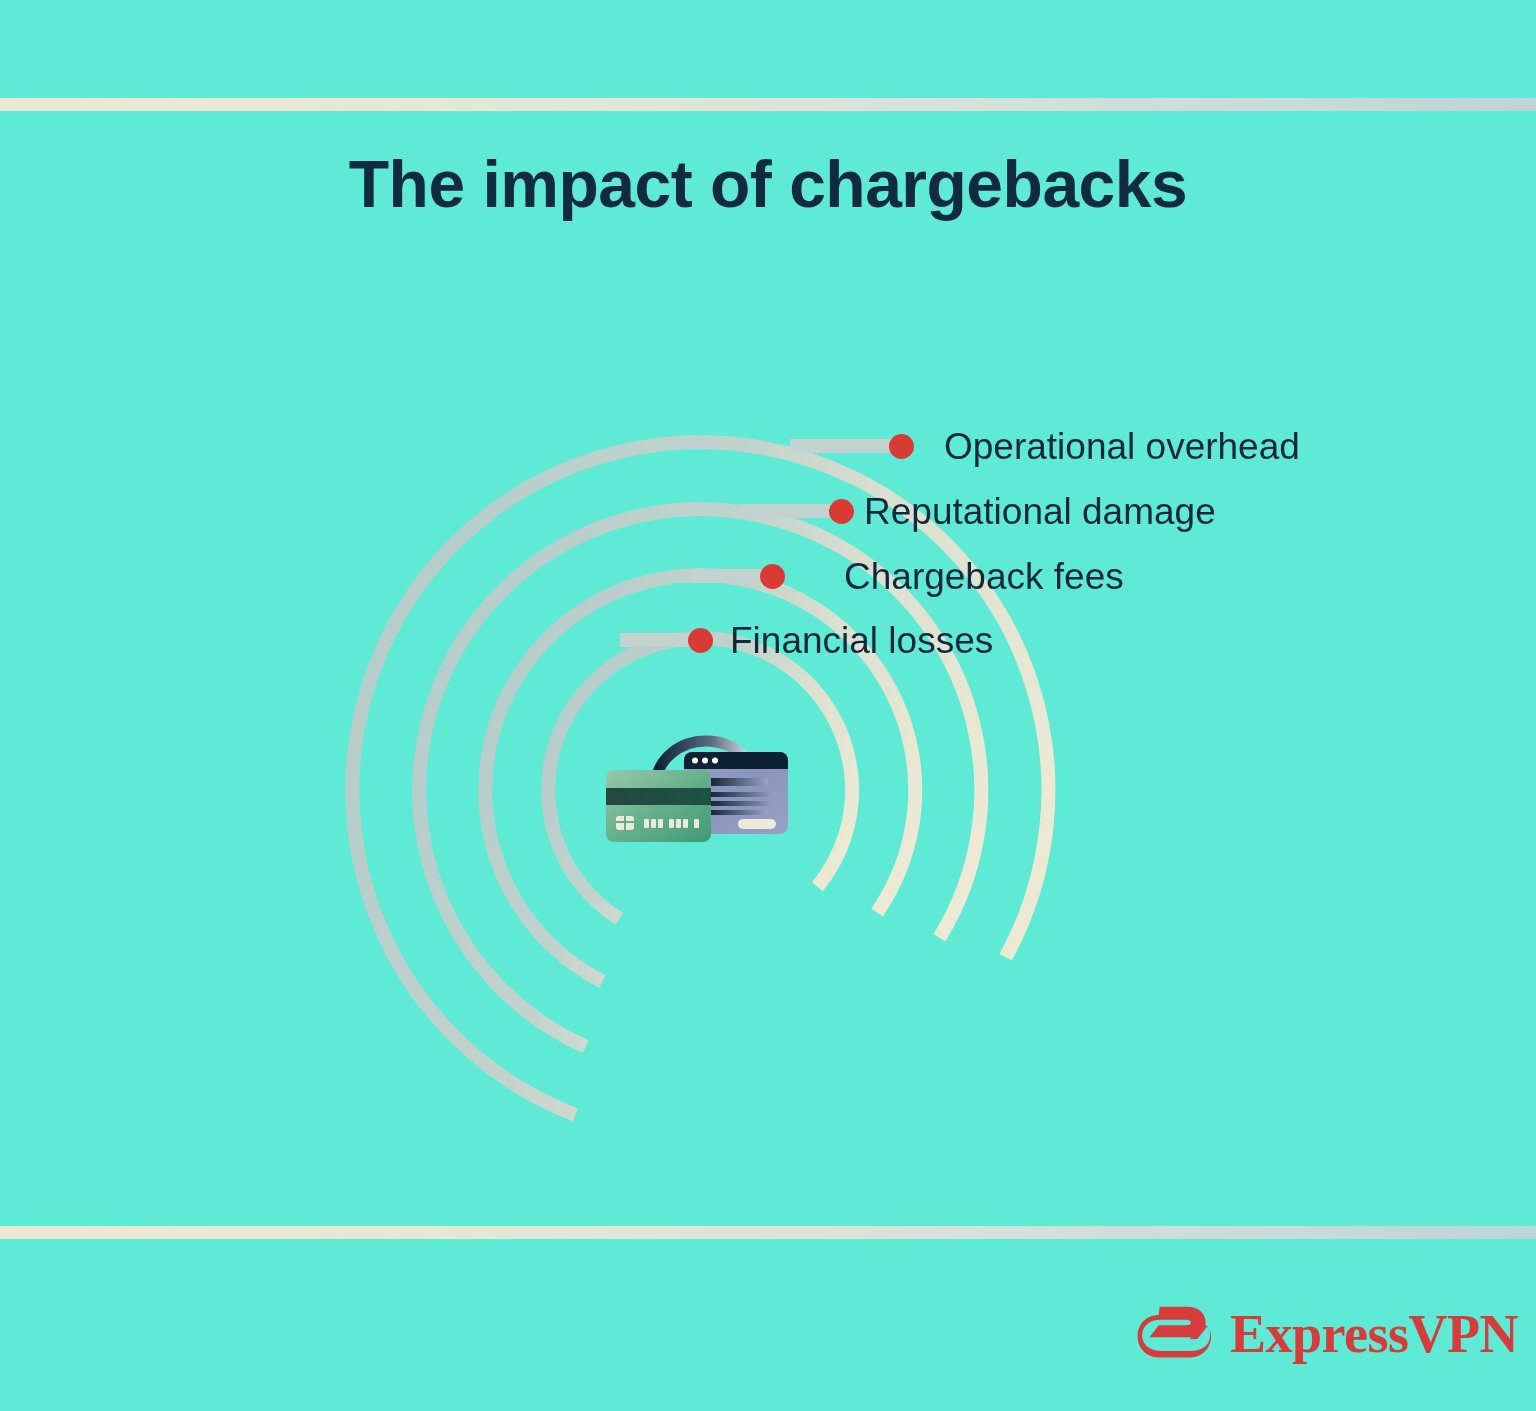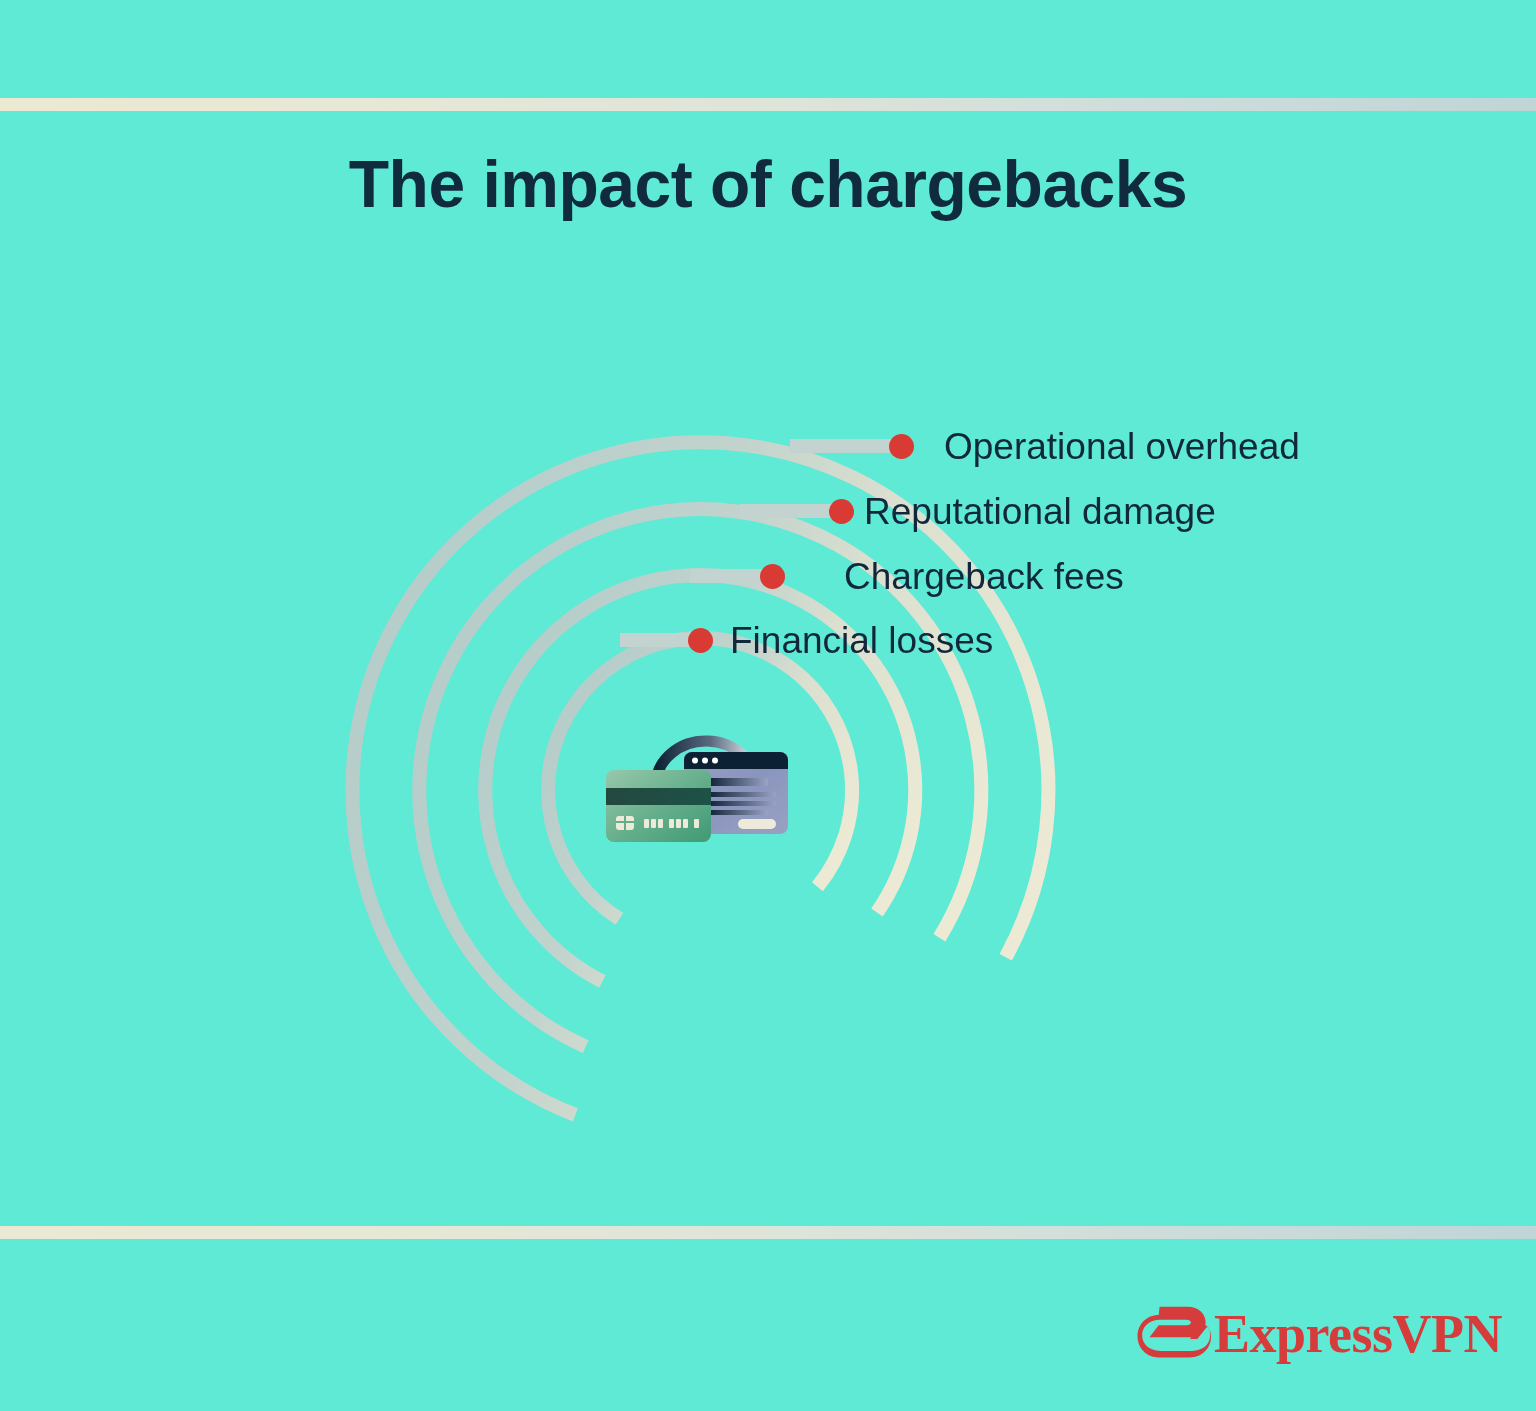--- a/index.html
+++ b/index.html
@@ -83,20 +83,21 @@
     height: 140px;
   }
 
   
   .logo {
     position: absolute;
     left: 1130px;
     top: 1300px;
     display: flex;
     align-items: center;
+    gap: 16px;
   }
   .logo-word {
     font-family: "Liberation Serif", serif;
     font-size: 54px;
     font-weight: 700;
     color: #D63C3C;
     letter-spacing: -0.5px;
     line-height: 1;
   }
 </style>

